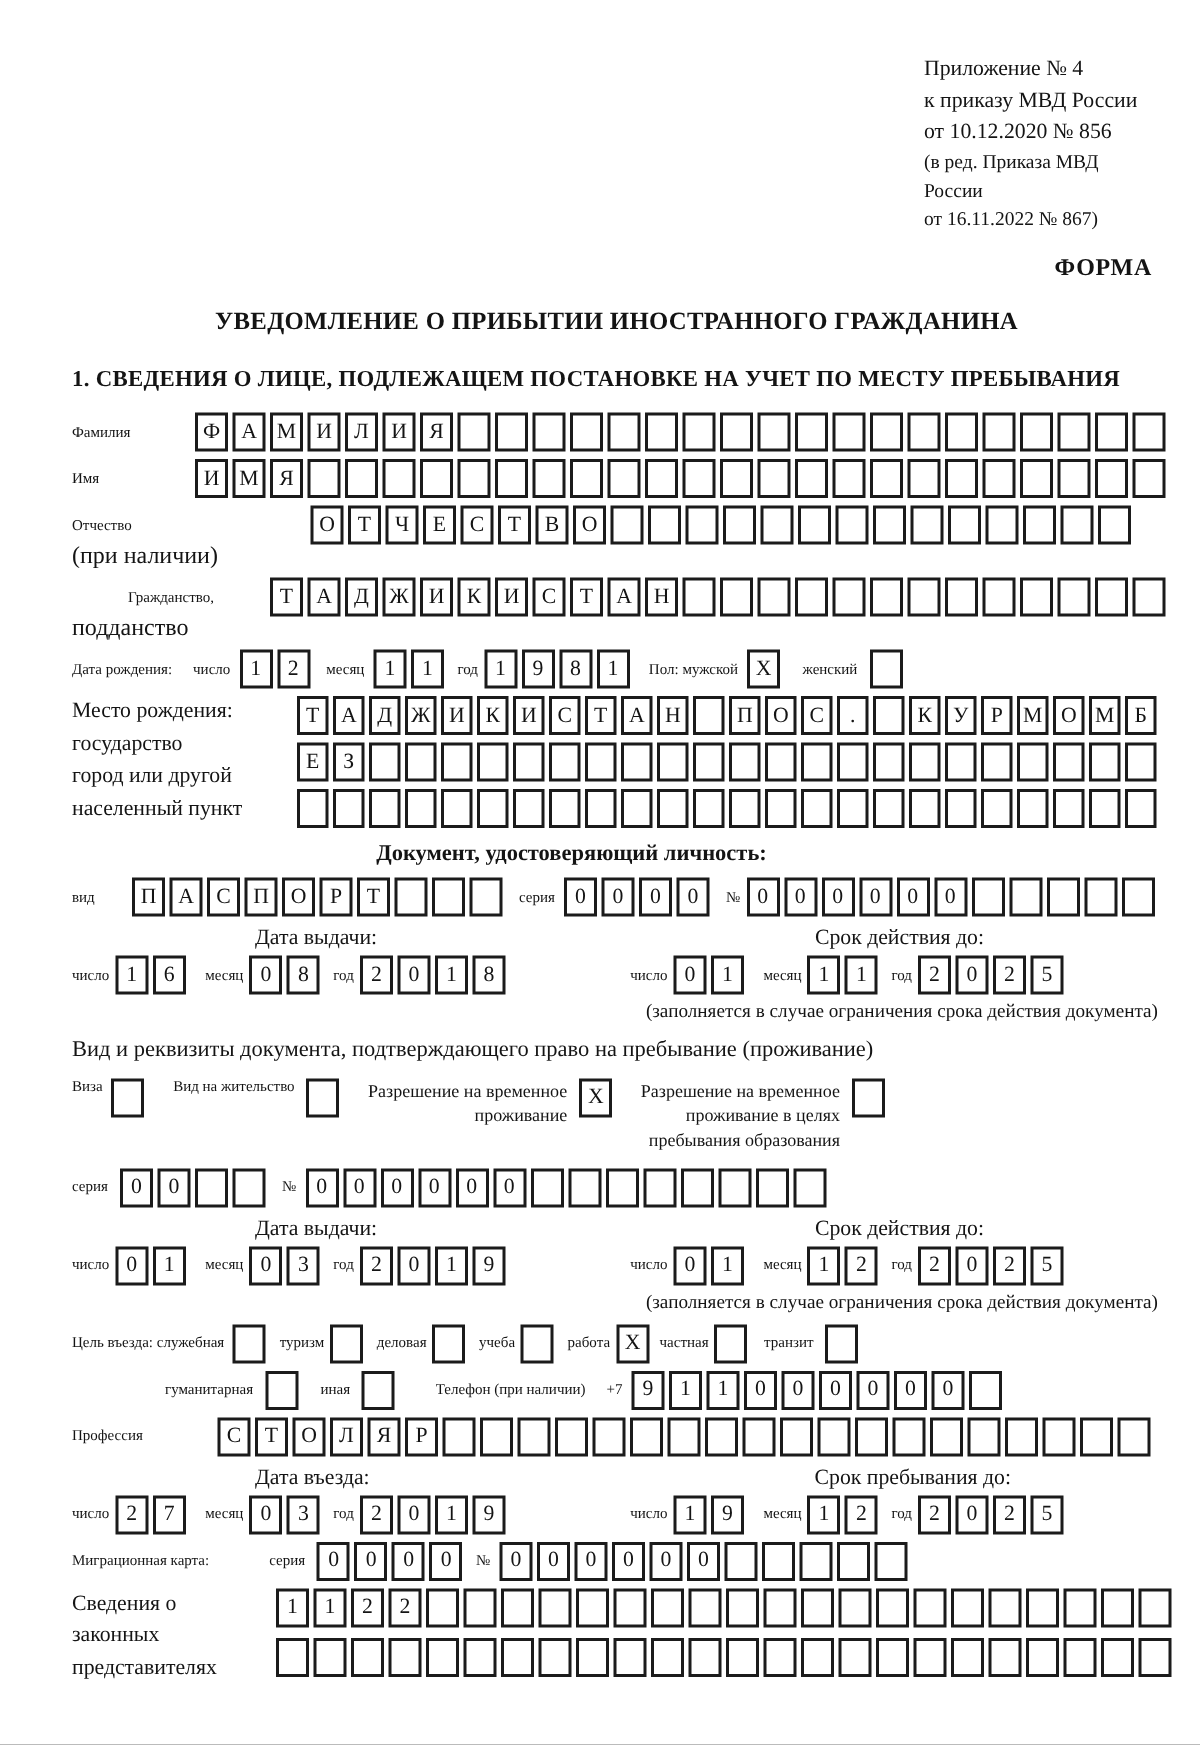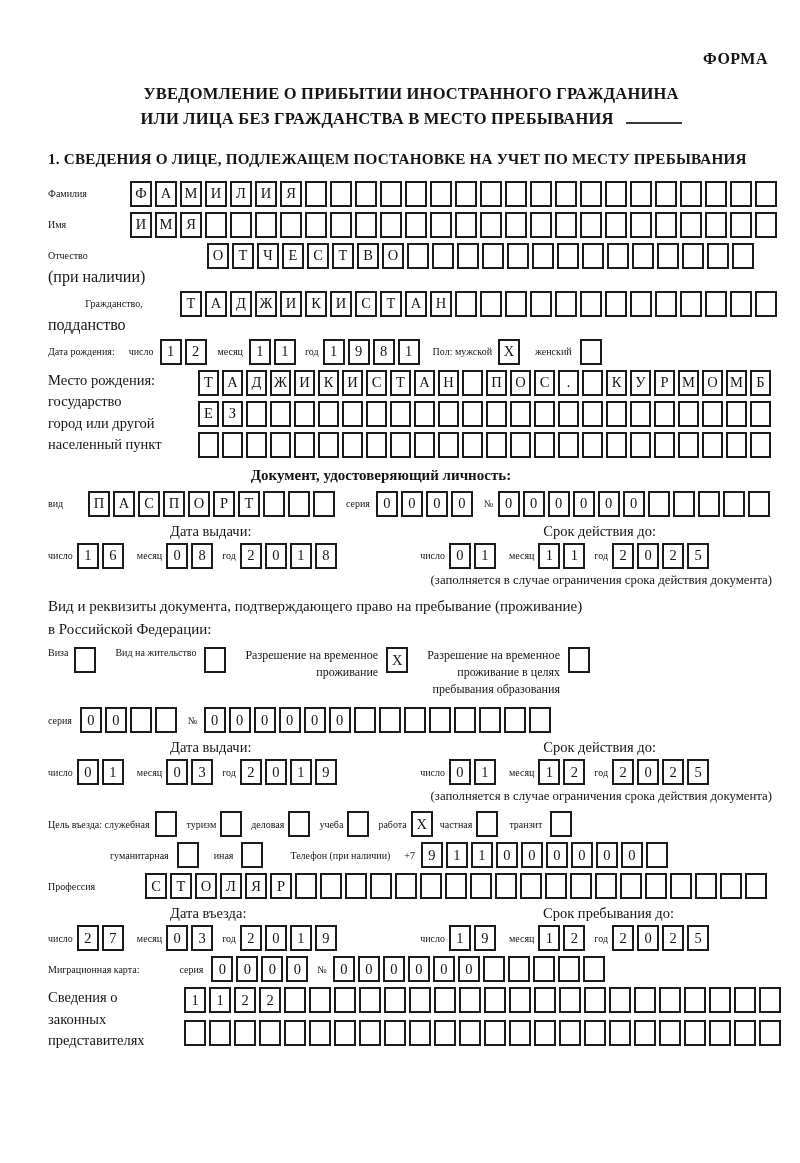--- a/index.html
+++ b/index.html
@@ -38,26 +38,32 @@
   .plain{font-size:15px;line-height:1.55;}
   .visa-row{display:flex;align-items:flex-start;margin:6px 0 10px 0;}
   .opt-block{font-size:12px;text-align:right;line-height:1.4;flex:none;}
   .mt6{margin-top:2px;}
 </style>
 </head>
 <body>
 
 <div class="page">
 
+  <div class="appendix">
+    <div>Приложение № 4</div>
+    <div>к приказу МВД России</div>
+    <div>от 10.12.2020 № 856</div>
+    <div class="sub">(в ред. Приказа МВД России</div>
+    <div class="sub">от 16.11.2022 № 867)</div>
+  </div>
 
   <div class="forma">ФОРМА</div>
 
   <div class="title">
     <div>УВЕДОМЛЕНИЕ О ПРИБЫТИИ ИНОСТРАННОГО ГРАЖДАНИНА</div>
-    <div><span>ИЛИ ЛИЦА БЕЗ ГРАЖДАНСТВА В МЕСТО ПРЕБЫВАНИЯ</span><span class="blank-line"></span></div>
   </div>
 
   <div class="sec-heading">1. СВЕДЕНИЯ О ЛИЦЕ, ПОДЛЕЖАЩЕМ ПОСТАНОВКЕ НА УЧЕТ ПО МЕСТУ ПРЕБЫВАНИЯ</div>
 
   <div class="row" style="margin-top:13px;">
     <span class="lbl w82">Фамилия</span>
     <span class="boxes">
         <span class="cell">Ф</span>
         <span class="cell">А</span>
         <span class="cell">М</span>
@@ -376,21 +382,20 @@
           <span class="cell">2</span>
           <span class="cell">0</span>
           <span class="cell">2</span>
           <span class="cell">5</span>
         </span>
     </span>
   </div>
   <div class="note">(заполняется в случае ограничения срока действия документа)</div>
 
   <div class="plain">Вид и реквизиты документа, подтверждающего право на пребывание (проживание)</div>
-  <div class="plain">в Российской Федерации:</div>
 
   <div class="visa-row">
     <span class="lbl mr6">Виза</span>
     <span class="boxes">
         <span class="cell"></span>
       </span>
     <span class="lbl ml16 mr8">Вид на жительство</span>
     <span class="boxes">
         <span class="cell"></span>
       </span>

